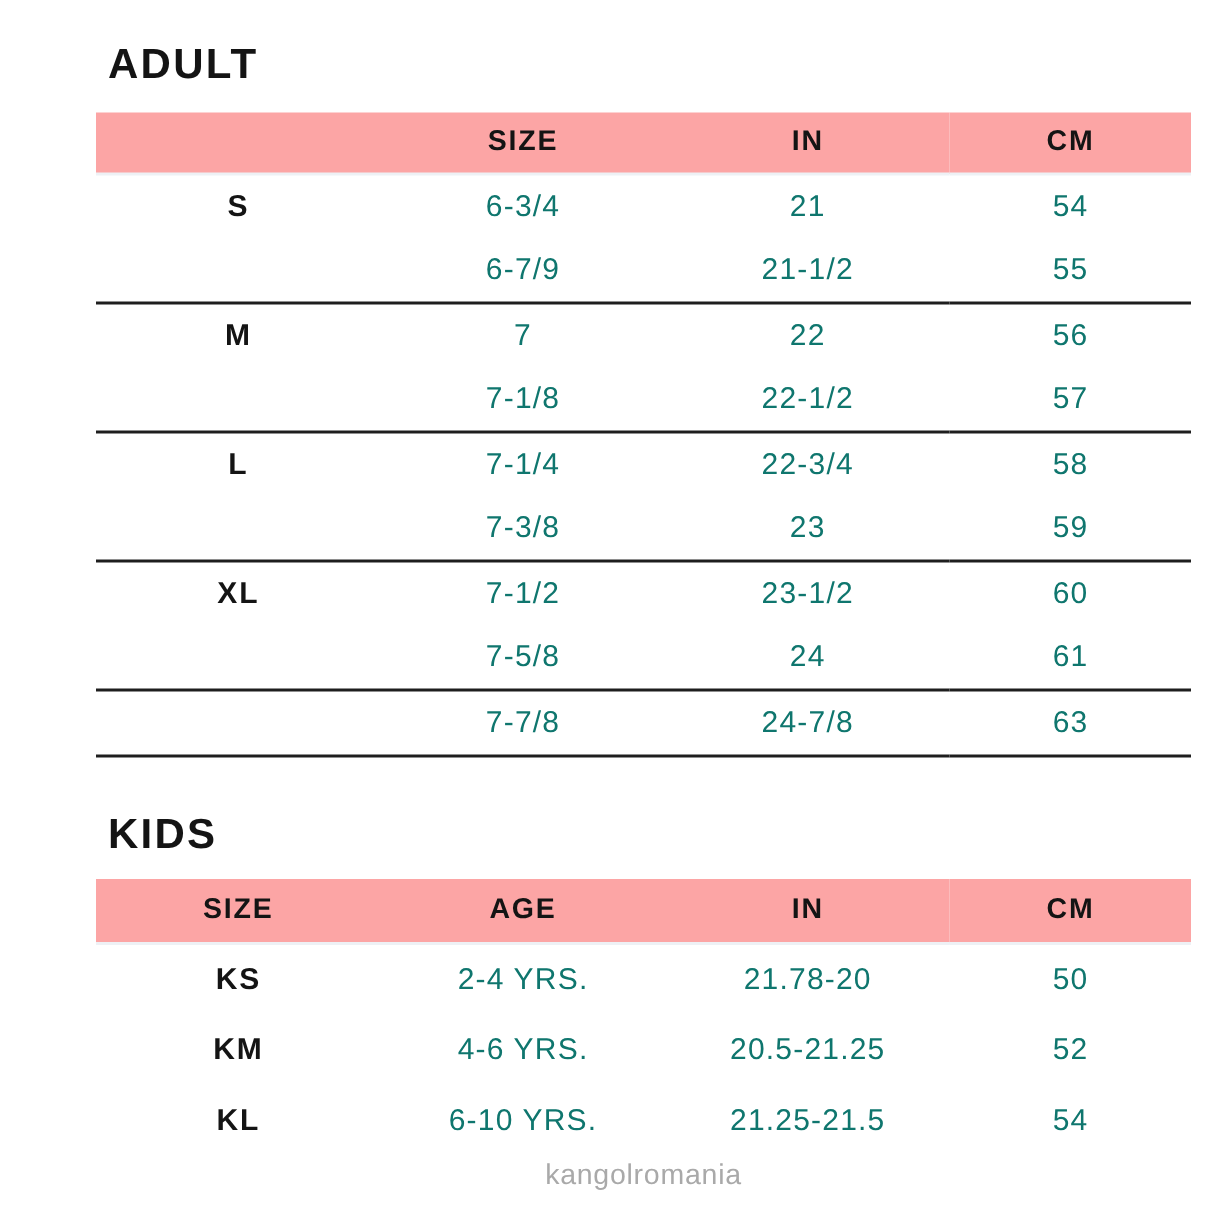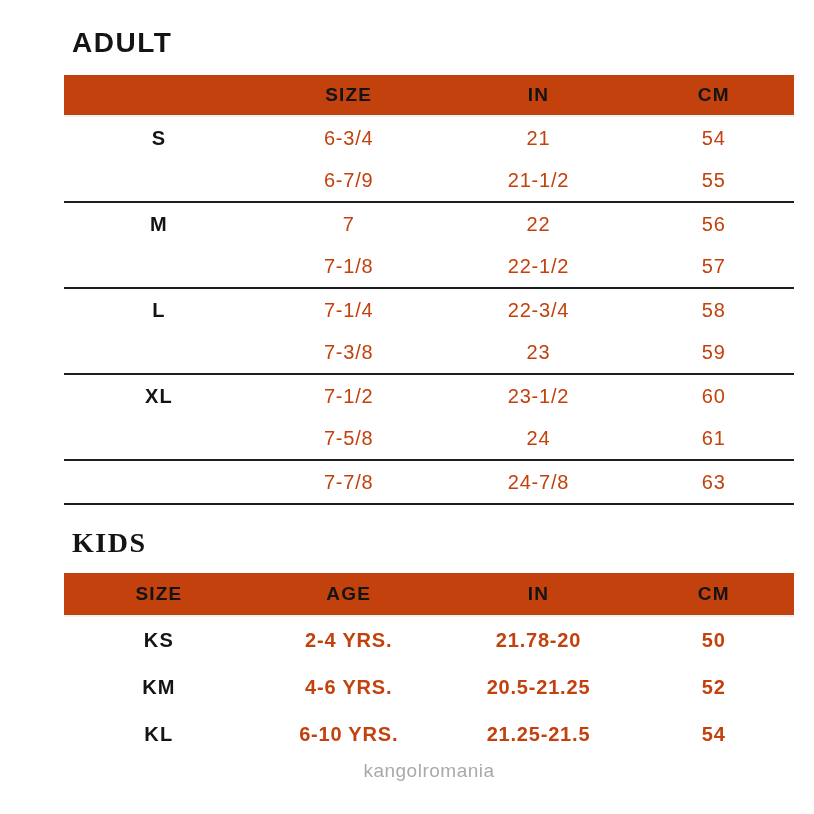--- a/index.html
+++ b/index.html
@@ -18,67 +18,67 @@
   }
   .section-title {
     font-size: 28px;
     line-height: 30px;
     font-weight: 800;
     letter-spacing: 1.5px;
     color: #141414;
     margin: 0 0 0 8px;
   }
   .adult-title { margin-bottom: 17px; }
-  .kids-title  { margin-top: 23px; margin-bottom: 15px; font-family: Liberation Serif, serif; }
+  .kids-title  { margin-top: 36px; margin-bottom: 15px; }
 
   table.size-table {
     border-collapse: collapse;
     table-layout: fixed;
     width: 730px;
   }
   col.c1 { width: 26%; }
   col.c2 { width: 26%; }
   col.c3 { width: 26%; }
   col.c4 { width: 22%; }
 
   table.size-table thead tr {
-    background: #c2410c;
+    background: #fca5a5;
   }
   table.size-table thead th {
     height: 40px;
     text-align: center;
     vertical-align: middle;
     font-size: 19px;
     font-weight: 800;
     letter-spacing: 1.2px;
     color: #141414;
     padding: 0;
     border-bottom: 2px solid #eef1f5;
   }
   table.size-table tbody td {
     height: 42px;
     text-align: center;
     vertical-align: middle;
     font-size: 20px;
     font-weight: 400;
     letter-spacing: 0.8px;
-    color: #c2410c;
+    color: #0f766e;
     padding: 0;
   }
   table.size-table tbody td.row-label {
     font-weight: 800;
     letter-spacing: 1.2px;
     font-size: 20px;
     color: #141414;
   }
   table.adult tbody tr.group-end td {
     border-bottom: 2px solid #1e1e1e;
   }
   table.kids thead th { height: 42px; }
-  table.kids tbody td { height: 47px; font-weight: bold; }
+  table.kids tbody td { height: 47px; }
 
   .footer {
     width: 730px;
     text-align: center;
     font-size: 19px;
     letter-spacing: 0.5px;
     color: #a9a9a9;
     margin-top: 2px;
   }
 </style>

